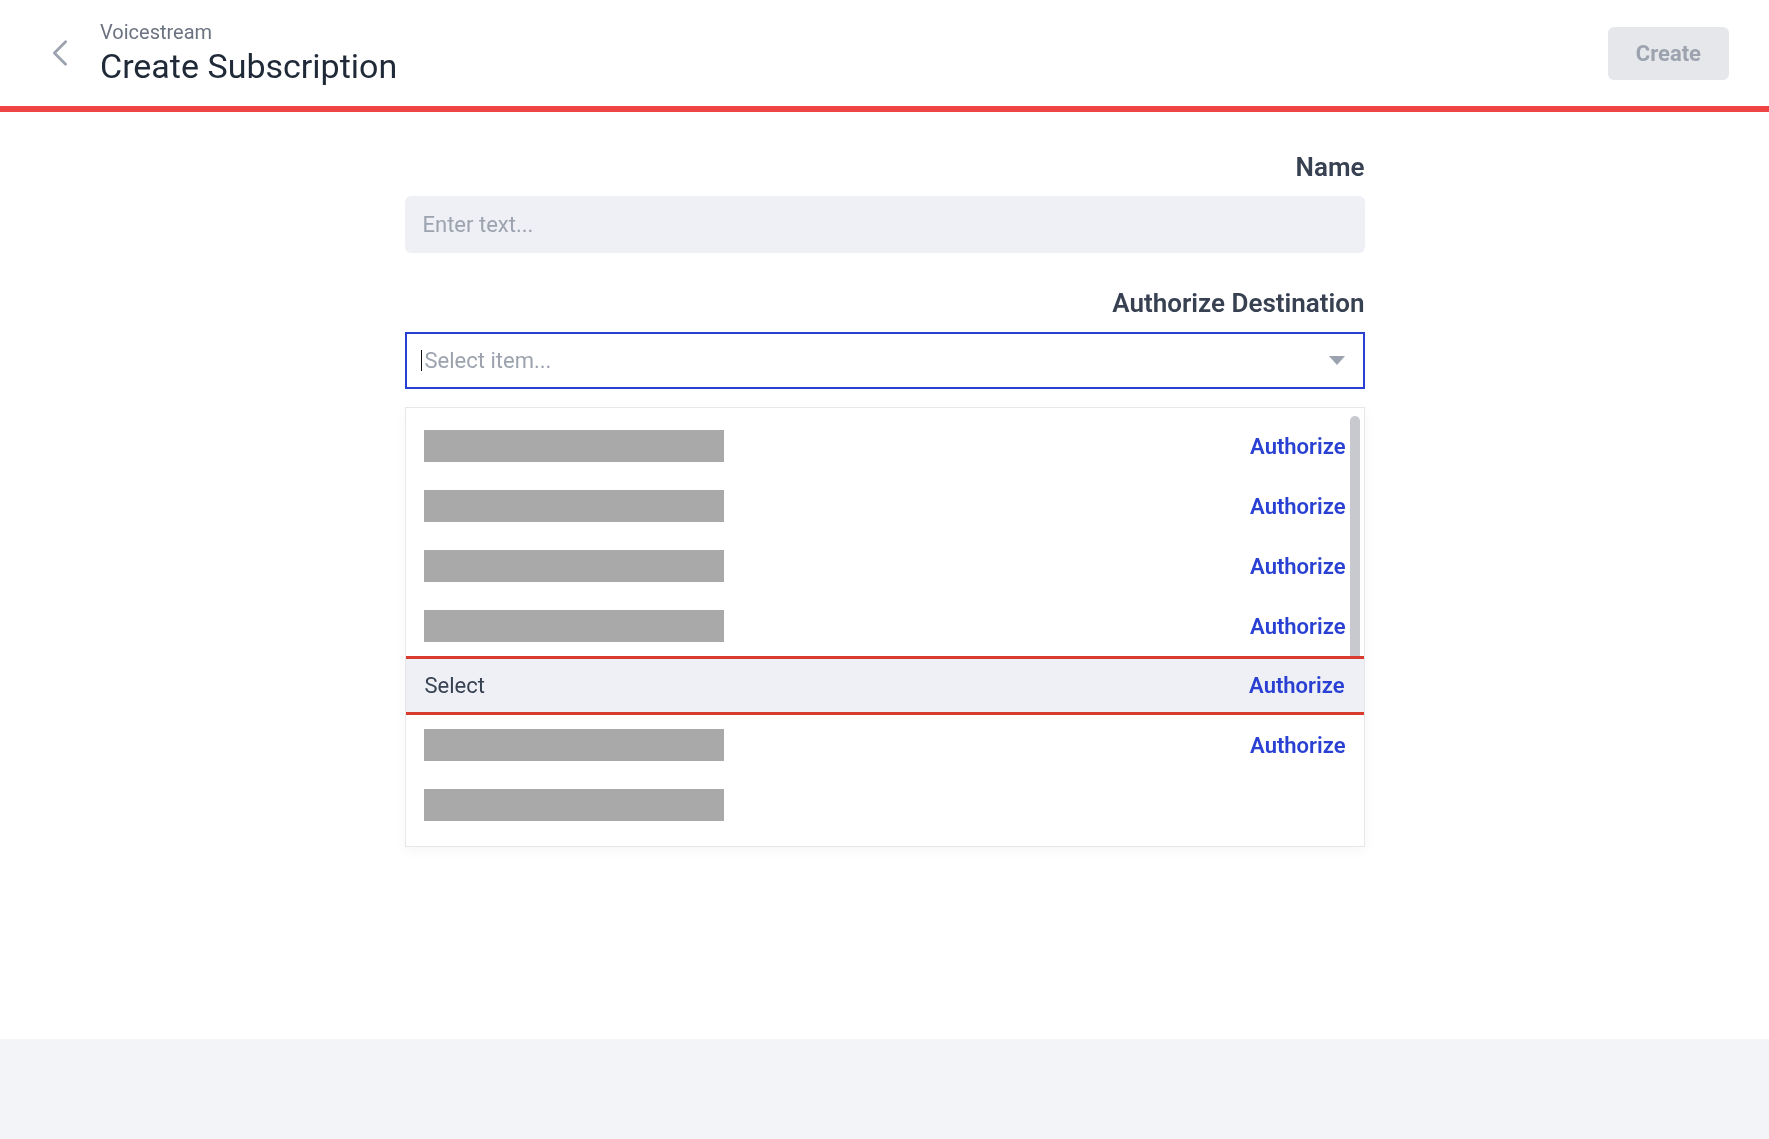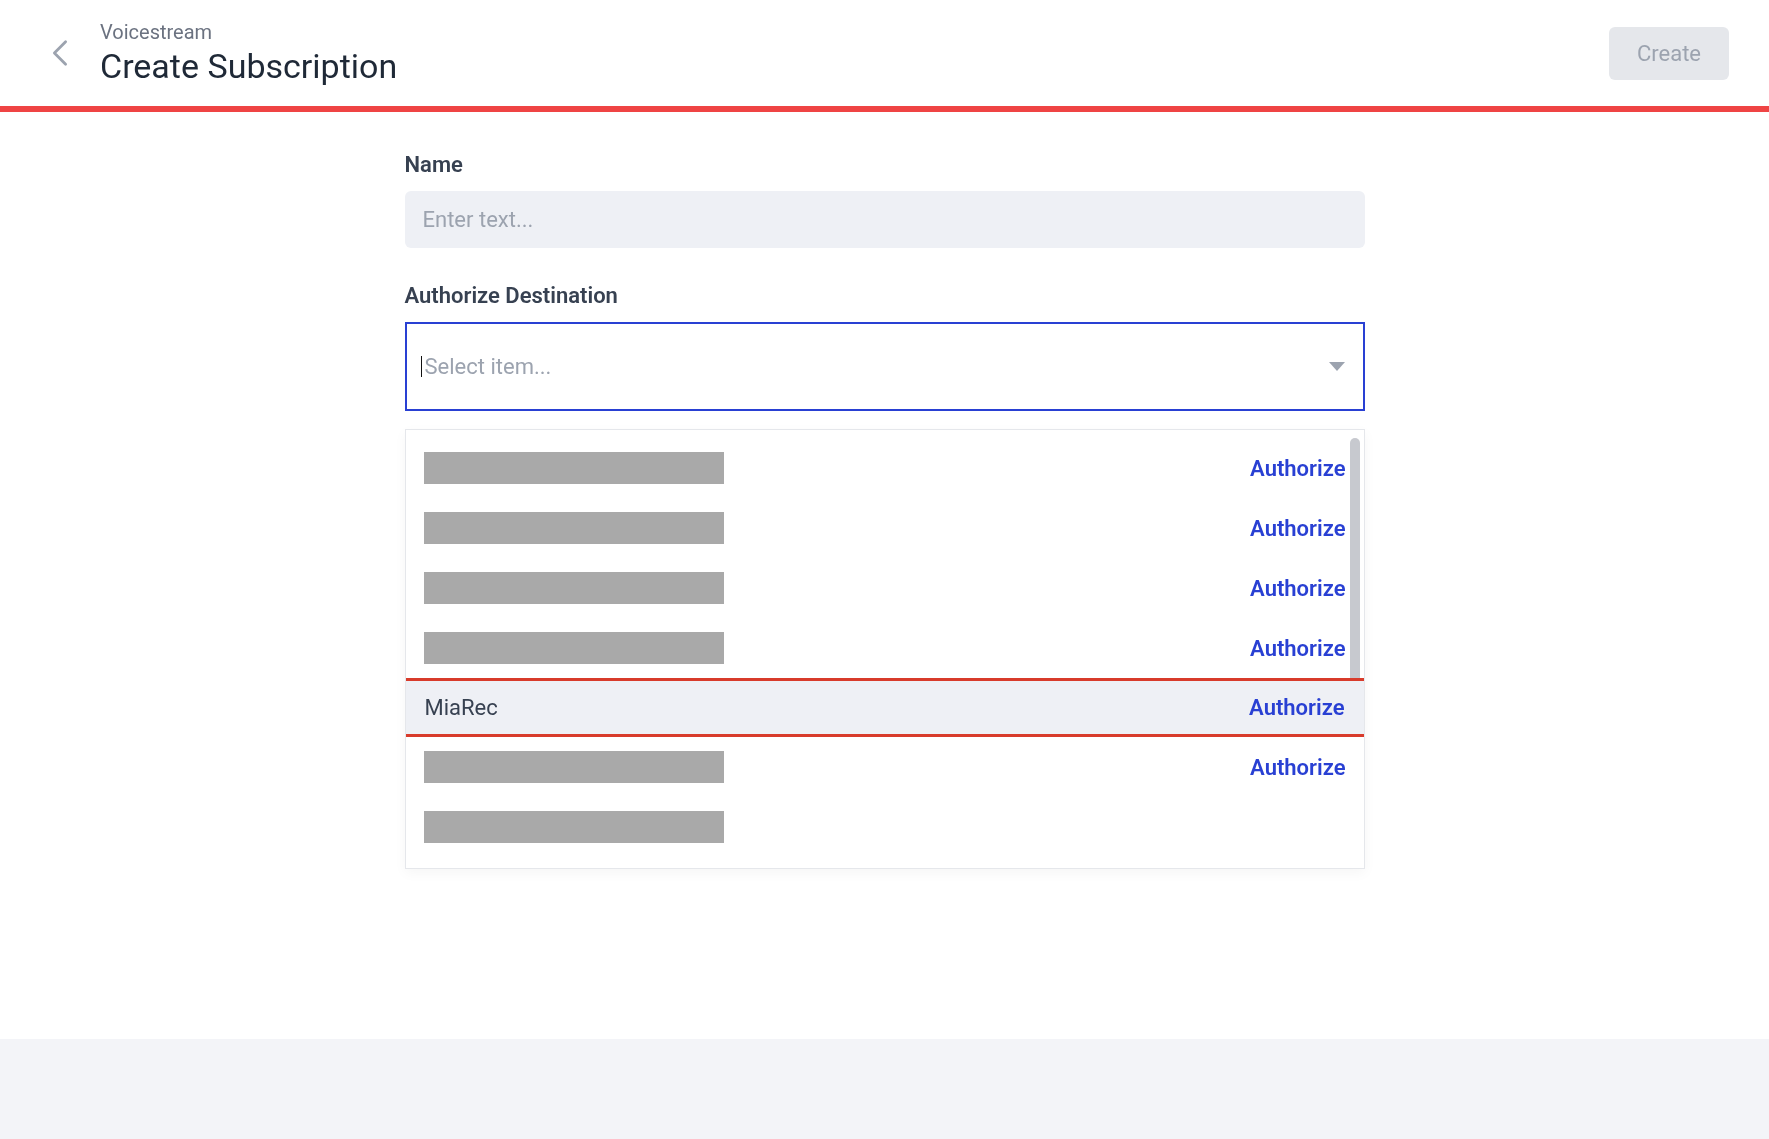--- a/index.html
+++ b/index.html
@@ -58,43 +58,44 @@
     .page-title {
       font-size: 34px;
       font-weight: 400;
       color: #1f2937;
     }
 
     .create-btn {
       background: #e5e7eb;
       color: #9ca3af;
       font-size: 22px;
-      font-weight: 400;
+      font-weight: 700;
       border: none;
       border-radius: 6px;
       padding: 14px 28px;
       cursor: pointer;
     }
 
     .main-content {
       padding: 40px 0 0 0;
       display: flex;
       justify-content: center;
     }
 
     .form-container {
       width: 960px;
     }
 
     .form-label {
-      font-size: 22px;
+      font-size: 26px;
       font-weight: 600;
       color: #374151;
       margin-bottom: 14px;
       display: block;
+      text-align: right;
     }
 
     .text-input {
       width: 100%;
       background: #eef0f5;
       border: none;
       border-radius: 6px;
       padding: 16px 18px;
       font-size: 22px;
       color: #374151;
@@ -107,21 +108,21 @@
 
     .select-wrapper {
       position: relative;
       width: 100%;
     }
 
     .select-input {
       width: 100%;
       background: #fff;
       border: 2px solid #2940d3;
-      padding: 30px 18px;
+      padding: 14px 18px;
       font-size: 22px;
       color: #374151;
       cursor: pointer;
       display: flex;
       align-items: center;
       justify-content: space-between;
     }
 
     .select-placeholder {
       color: #9ca3af;
@@ -274,21 +275,21 @@
             </div>
             <div class="dropdown-item">
               <div class="redacted-bar"></div>
               <span class="authorize-link">Authorize</span>
             </div>
             <div class="dropdown-item">
               <div class="redacted-bar"></div>
               <span class="authorize-link">Authorize</span>
             </div>
             <div class="dropdown-item highlighted">
-              <div class="item-label">MiaRec</div>
+              <div class="item-label">Select</div>
               <span class="authorize-link">Authorize</span>
             </div>
             <div class="dropdown-item">
               <div class="redacted-bar"></div>
               <span class="authorize-link">Authorize</span>
             </div>
             <div class="dropdown-item">
               <div class="redacted-bar"></div>
             </div>
             <div class="dropdown-item"></div>

